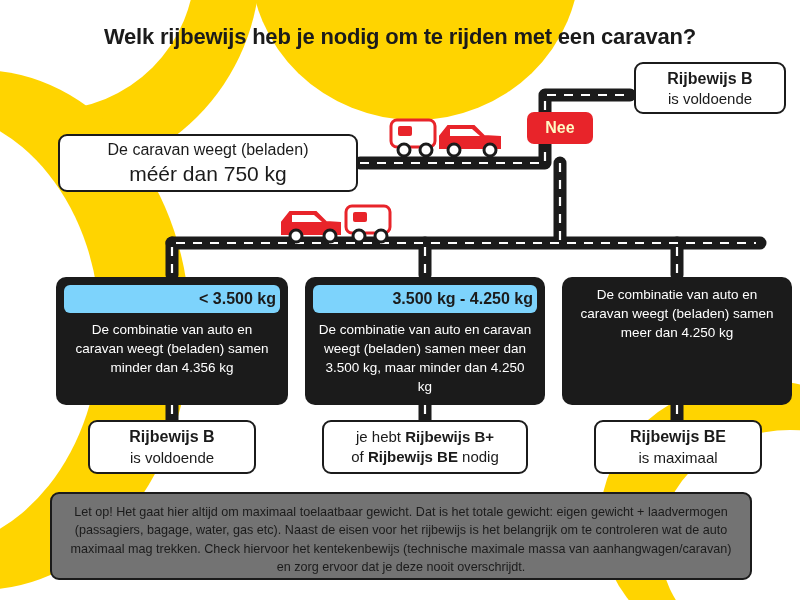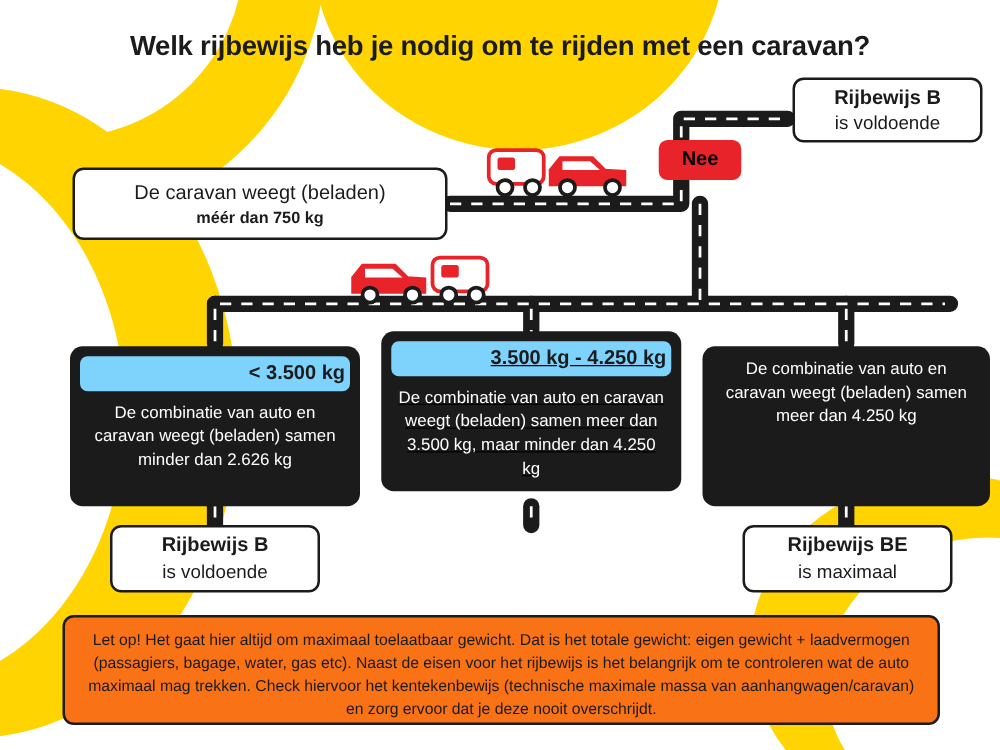--- a/index.html
+++ b/index.html
@@ -125,27 +125,27 @@
     display: flex; flex-direction: column; justify-content: center;
   }
   #box-rijbewijsb-top .l1 { font-weight: bold; font-size: 16px; }
   #box-rijbewijsb-top .l2 { font-size: 15px; }
 
   #box-weight-question {
     left: 58px; top: 134px; width: 300px; height: 58px;
     display: flex; flex-direction: column; justify-content: center;
   }
   #box-weight-question .l1 { font-size: 16px; }
-  #box-weight-question .l2 { font-weight: bold; font-size: 13px; }
+  #box-weight-question .l2 { font-weight: normal; font-size: 21px; }
 
   
   .pill {
     position: absolute;
     background: #e8242a;
-    color: #000000;
+    color: #fef9c3;
     border-radius: 7px;
     font-weight: bold;
     font-size: 16px;
     text-align: center;
     z-index: 6;
     display: flex;
     align-items: center;
     justify-content: center;
   }
   #pill-nee { left: 527px; top: 112px; width: 66px; height: 32px; }
@@ -171,21 +171,21 @@
     margin-bottom: 7px;
   }
   .card-body {
     color: #ffffff;
     font-size: 13.5px;
     line-height: 1.42;
     text-align: center;
     padding: 0 4px;
   }
   #card-1 { left: 56px; top: 277px; width: 232px; height: 128px; }
-  #card-2 { left: 305px; top: 265px; width: 240px; height: 128px; text-decoration: underline; }
+  #card-2 { left: 305px; top: 277px; width: 240px; height: 128px; }
   #card-3 { left: 562px; top: 277px; width: 230px; height: 128px; }
 
   
   .result {
     position: absolute;
     background: #ffffff;
     border: 2px solid #1b1b1b;
     border-radius: 9px;
     box-sizing: border-box;
     text-align: center;
@@ -204,21 +204,21 @@
   .result .l1 { font-weight: bold; font-size: 16px; }
   .result .l2 { font-size: 15px; }
   .result .mix1, .result .mix2 { font-size: 15px; }
 
   
   #footnote {
     position: absolute;
     left: 50px; top: 492px; width: 702px; height: 88px;
     border: 2px solid #1b1b1b;
     border-radius: 9px;
-    background: #f97316;
+    background: #737373;
     box-sizing: border-box;
     font-size: 12.6px;
     line-height: 1.45;
     color: #1b1b1b;
     text-align: center;
     padding: 9px 14px;
     z-index: 5;
   }
   
   .cars { position: absolute; z-index: 4; }
@@ -311,35 +311,39 @@
 
     <div class="wbox" id="box-weight-question">
       <span class="l1">De caravan weegt (beladen)</span>
       <span class="l2">méér dan 750 kg</span>
     </div>
 
     <div class="pill" id="pill-nee">Nee</div>
 
     <div class="card" id="card-1">
       <div class="card-head">&lt; 3.500 kg</div>
-      <div class="card-body">De combinatie van auto en caravan weegt (beladen) samen minder dan 2.626 kg</div>
+      <div class="card-body">De combinatie van auto en caravan weegt (beladen) samen minder dan 4.356 kg</div>
     </div>
     <div class="card" id="card-2">
       <div class="card-head">3.500 kg - 4.250 kg</div>
       <div class="card-body">De combinatie van auto en caravan weegt (beladen) samen meer dan 3.500 kg, maar minder dan 4.250 kg</div>
     </div>
     <div class="card" id="card-3">
       <div class="card-body">De combinatie van auto en caravan weegt (beladen) samen meer dan 4.250 kg</div>
     </div>
 
     <div class="result" id="result-1">
       <span class="l1">Rijbewijs B</span>
       <span class="l2">is voldoende</span>
     </div>
 
+    <div class="result" id="result-2">
+      <span class="mix1"><span>je hebt </span><b>Rijbewijs B+</b></span>
+      <span class="mix2"><span>of </span><b>Rijbewijs BE</b><span> nodig</span></span>
+    </div>
 
     <div class="result" id="result-3">
       <span class="l1">Rijbewijs BE</span>
       <span class="l2">is maximaal</span>
     </div>
 
     <div id="footnote">Let op! Het gaat hier altijd om maximaal toelaatbaar gewicht. Dat is het totale gewicht: eigen gewicht + laadvermogen (passagiers, bagage, water, gas etc). Naast de eisen voor het rijbewijs is het belangrijk om te controleren wat de auto maximaal mag trekken. Check hiervoor het kentekenbewijs (technische maximale massa van aanhangwagen/caravan) en zorg ervoor dat je deze nooit overschrijdt.</div>
 
   </div>
 </div>

